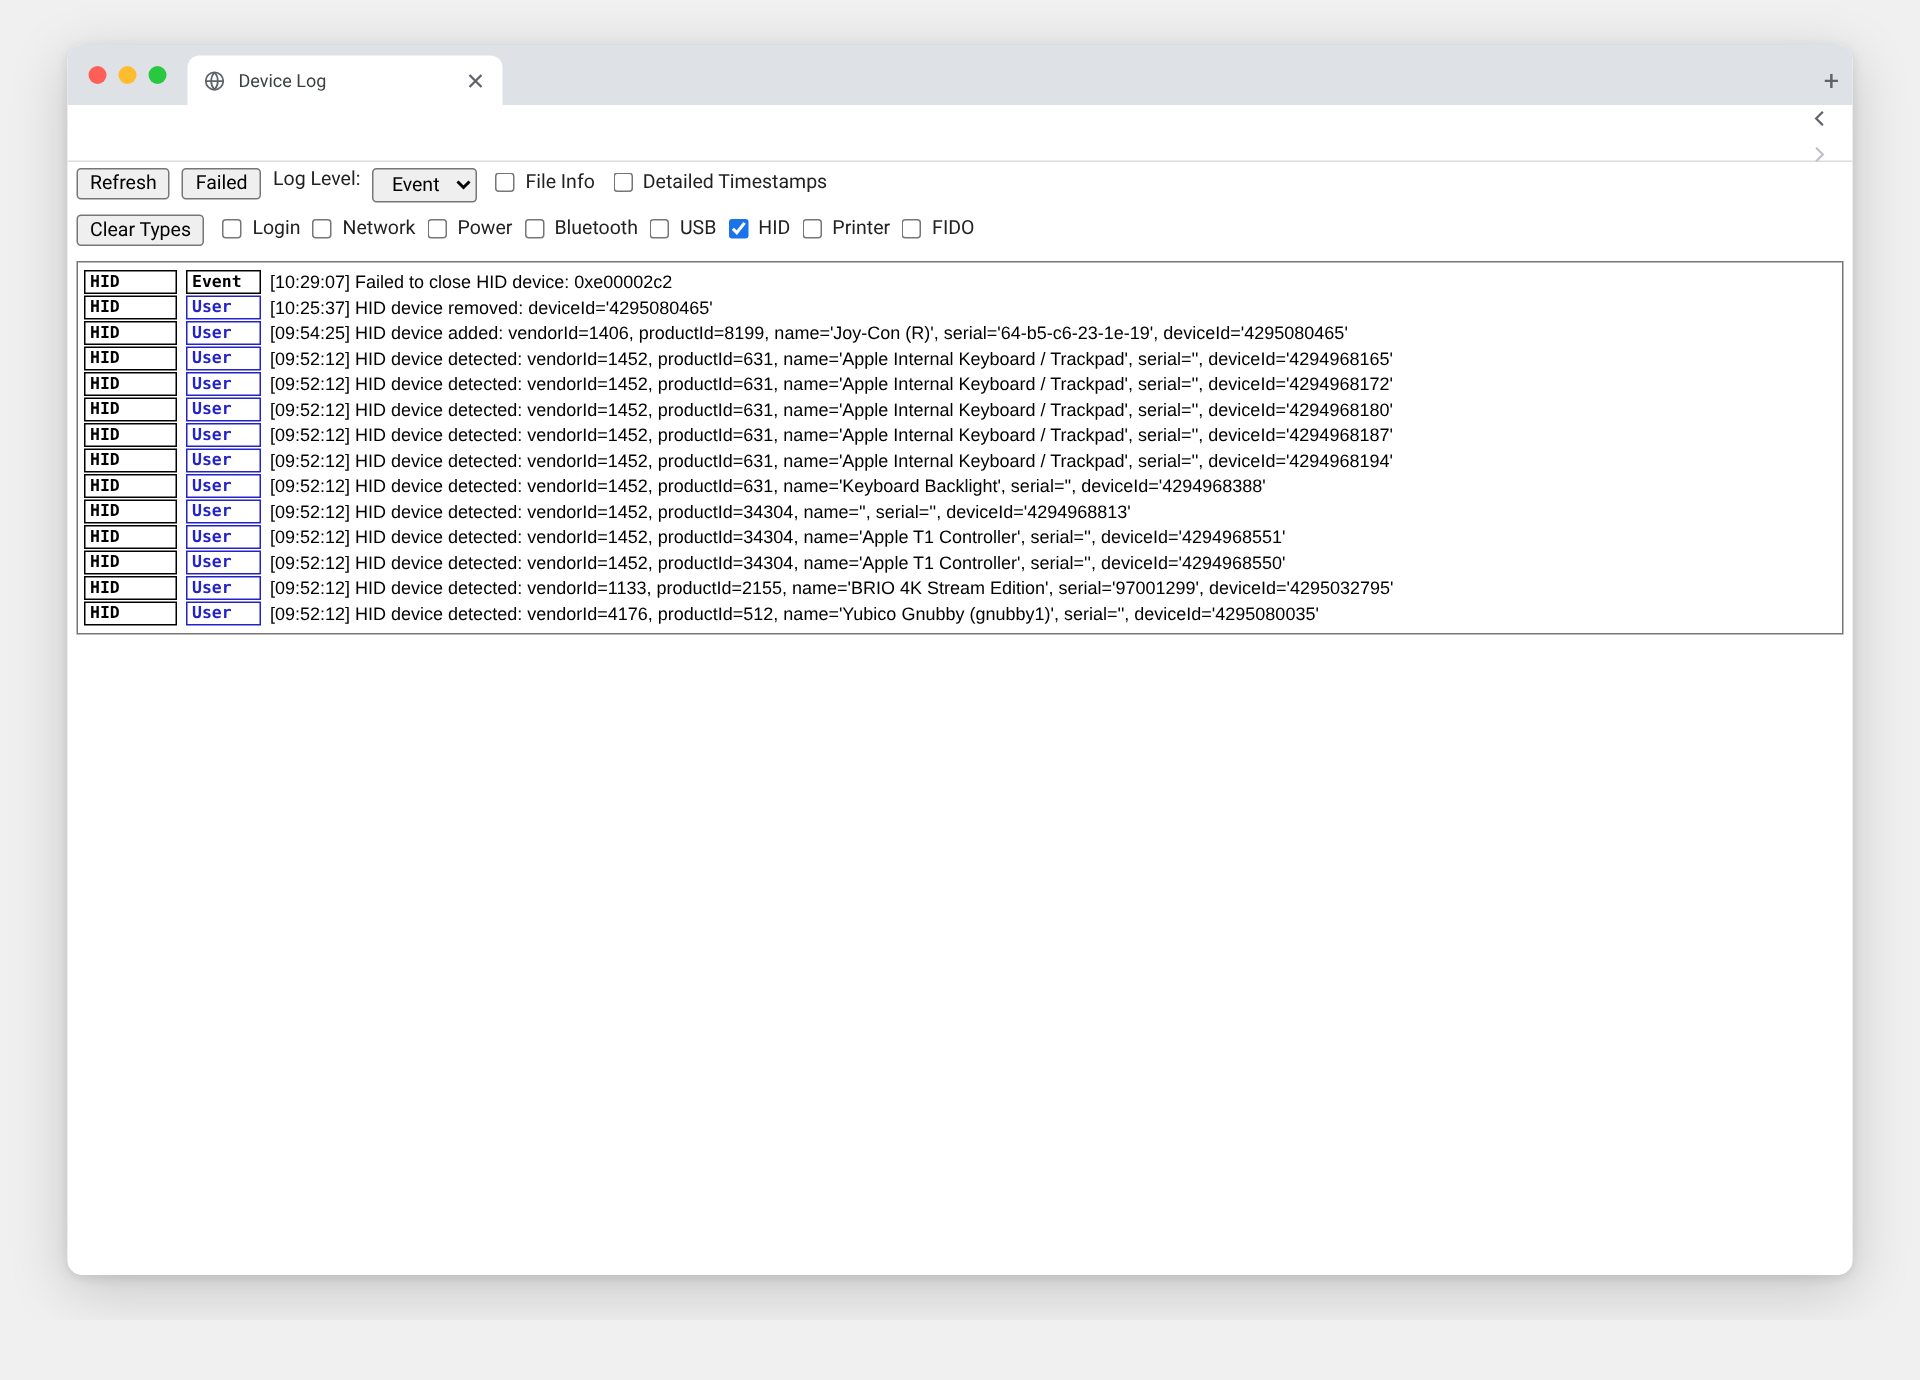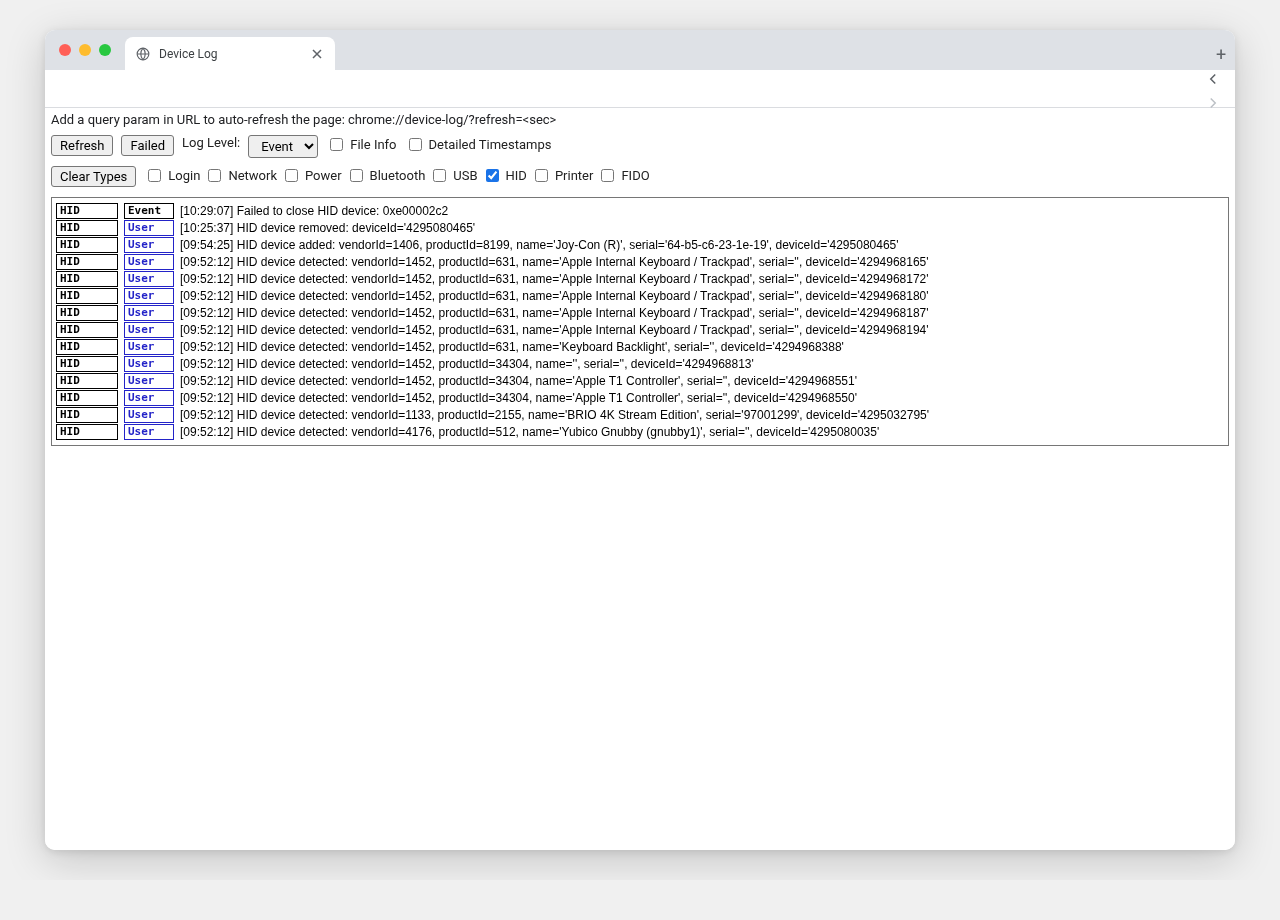--- a/index.html
+++ b/index.html
@@ -209,21 +209,20 @@
     <span class="icon-btn">
       <svg width="16" height="16" viewBox="0 0 24 24" fill="#5f6368">
           <circle cx="12" cy="5" r="1.8"></circle>
           <circle cx="12" cy="12" r="1.8"></circle>
           <circle cx="12" cy="19" r="1.8"></circle>
         </svg>
     </span>
   </div>
 
   <div class="page">
-    <div class="hint">Add a query param in URL to auto-refresh the page: chrome://device-log/?refresh=&lt;sec&gt;</div>
 
     <div class="controls-row">
       <button>Refresh</button>
       <button>Failed</button>
       <span>Log Level:</span>
       <select>
         <option>Event</option>
       </select>
       <label>
         <input type="checkbox" style="">

